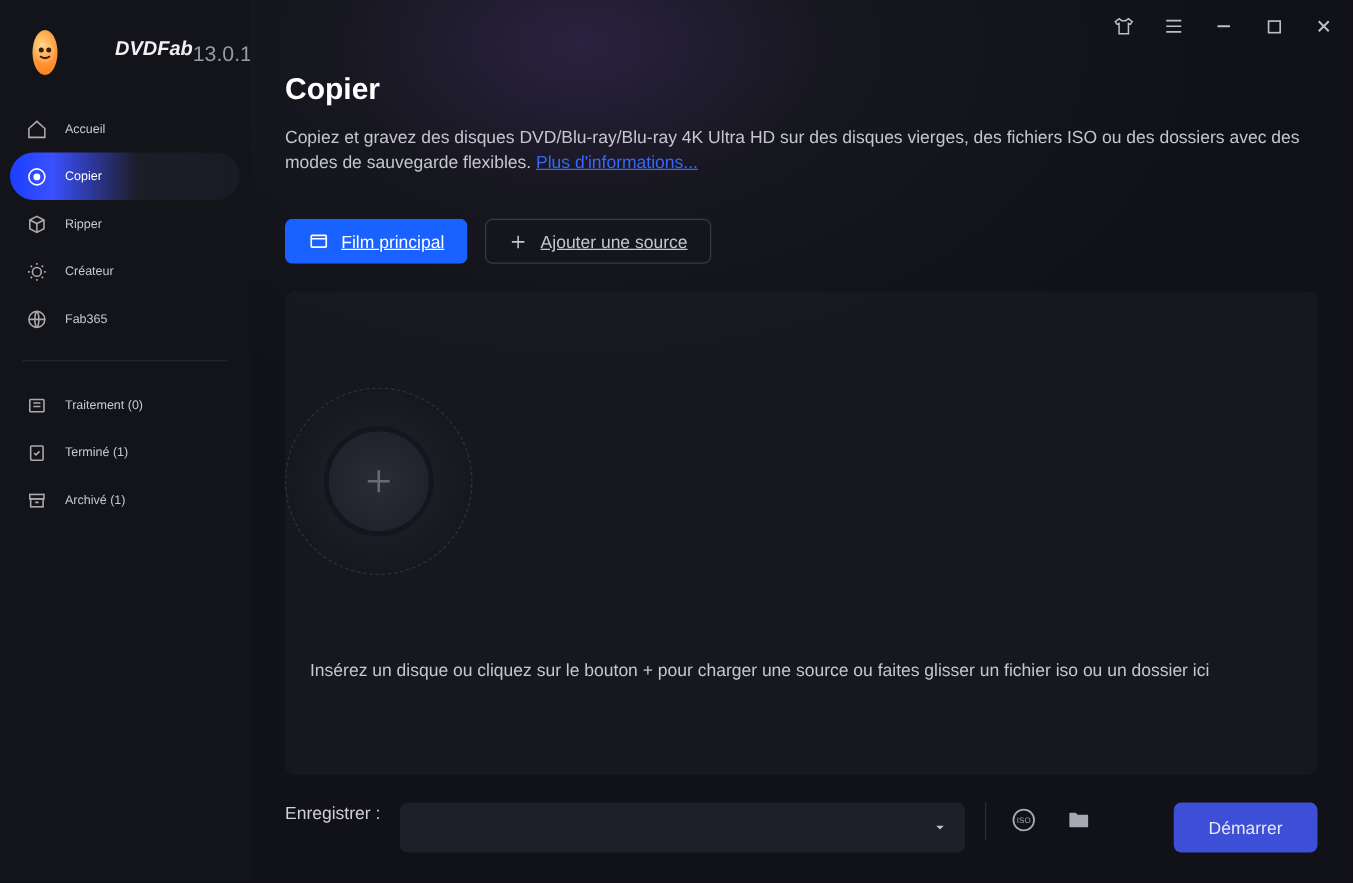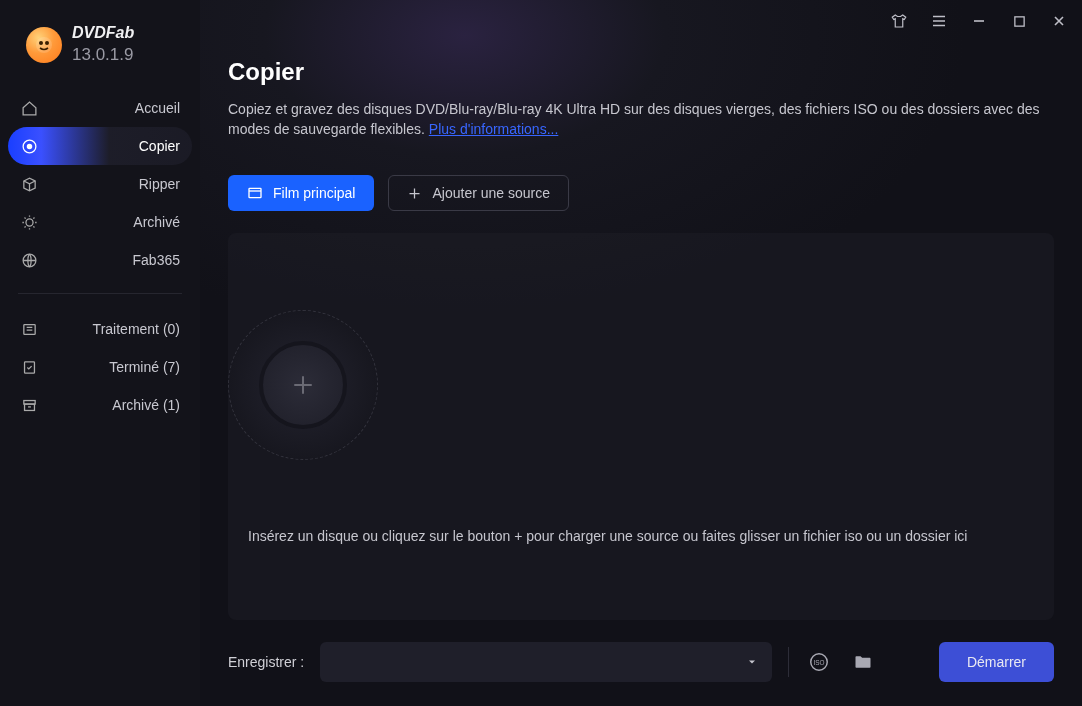--- a/index.html
+++ b/index.html
@@ -19,31 +19,30 @@
 }
 .logo-block {
   display: flex; align-items: center; gap: 10px;
   padding: 14px 18px 18px 26px;
 }
 .logo-img {
   width: 36px; height: 36px; border-radius: 50%;
   background: radial-gradient(circle at 35% 30%, #ffd27a 0%, #ff9a3a 45%, #ff7a1a 100%);
   display:flex;align-items:center;justify-content:center;
 }
-.logo-text { display:flex; flex-direction:column; }
+.logo-text { display:flex; flex-direction:row;margin-left:36px; }
 .brand { font-weight:700; font-style:italic; font-size:16px; color:#f0f0f2; }
 .version { font-size:17px; color:#9a9aa4; margin-top:3px;}
 .nav { display:flex; flex-direction:column; gap:0; padding: 6px 8px 0 8px;}
 .nav-item {
   display:flex; align-items:center; gap:14px;
   padding: 10px 12px;
-  color:#c8c8d0; font-size:14px;
+  color:#c8c8d0; font-size:10px;
   border-radius: 20px;
   cursor:pointer;
-  justify-content:space-between;
 }
 .nav-item.active {
   background: linear-gradient(90deg,#1a3fff 0%,#3a50ff 18%, rgba(30,30,42,0.9) 55%, rgba(30,30,42,0.7) 100%);
   color:#fff;
 }
 .nav-icon { width:18px; height:18px; display:flex; align-items:center; justify-content:center; flex-shrink:0;}
 .divider { height:1px; background:#26262f; margin:14px 18px 10px; }
 .main {
   flex:1; position:relative;
   background: radial-gradient(ellipse 500px 300px at 30% 5%, #2a2240 0%, #171720 40%, #111118 100%);
@@ -55,21 +54,21 @@
 }
 .tb-btn { width:18px; height:18px; cursor:pointer; display:flex; align-items:center; justify-content:center; color:#bfbfc8;}
 .content { padding: 16px 28px 0 28px; flex:1; display:flex; flex-direction:column; }
 .title { font-size:24px; font-weight:700; color:#fff; margin-bottom:14px;}
 .desc { font-size:14px; color:#c6c6ce; line-height:1.4; margin-bottom:36px; max-width:820px;}
 .desc a { color:#3866ff; text-decoration:underline;}
 .btn-row { display:flex; gap:14px; margin-bottom:22px;}
 .btn {
   display:flex; align-items:center; gap:10px;
   padding: 9px 18px; border-radius:6px;
-  font-size:14px; cursor:pointer; border:1px solid transparent;
+  font-size:14px; cursor:pointer; border:1px solid transparent;text-decoration:underline;
 }
 .btn-primary { background:#1a62ff; color:#fff;}
 .btn-outline { background:transparent; color:#c6c6ce; border:1px solid #3a3a46;}
 .dropzone {
   flex:1; background:rgba(30,30,40,0.45); border-radius:8px;
   display:flex; flex-direction:column; align-items:flex-start; justify-content:center;
   min-height:300px; position:relative;
 }
 .dz-circle-outer {
   width:150px; height:150px; border-radius:50%;
@@ -83,21 +82,21 @@
 }
 .dz-circle {
   width:88px; height:88px; border-radius:50%;
   background: radial-gradient(circle,#2c2c38 0%, #1e1e28 100%);
   border:4px solid #15151d;
   display:flex; align-items:center; justify-content:center;
   color:#76767e;
 }
 .dz-text { margin-top:68px; font-size:14px; color:#c6c6ce; text-align:center; padding:0 20px;}
 .footer {
-  display:flex; align-items:center; gap:16px;
+  display:flex; align-items:flex-start; gap:16px;
   padding: 22px 28px 24px;
 }
 .save-label { font-size:14px; color:#d0d0d6; }
 .dropdown {
   flex:1; background:#1f1f2a; border-radius:6px;
   height:40px; display:flex; align-items:center; justify-content:flex-end;
   padding:0 14px; cursor:pointer;
 }
 .v-divider { width:1px; height:30px; background:#2d2d38; }
 .footer-ico { width:28px; height:28px; border-radius:6px; display:flex; align-items:center; justify-content:center; cursor:pointer; color:#a8a8b2;}
@@ -154,21 +153,21 @@
         </span>
       <span>Ripper</span>
     </div>
     <div class="nav-item">
       <span class="nav-icon">
           <svg width="17" height="17" viewBox="0 0 24 24" fill="none" stroke="#aaa" stroke-width="1.8">
             <circle cx="12" cy="12" r="5"></circle>
             <path d="M12 2v2M12 20v2M2 12h2M20 12h2M5 5l1.5 1.5M17.5 17.5L19 19M5 19l1.5-1.5M17.5 6.5L19 5"></path>
           </svg>
         </span>
-      <span>Archivé</span>
+      <span>Créateur</span>
     </div>
     <div class="nav-item">
       <span class="nav-icon">
           <svg width="17" height="17" viewBox="0 0 24 24" fill="none" stroke="#aaa" stroke-width="1.8">
             <circle cx="12" cy="12" r="9"></circle>
             <path d="M3 12h18M12 3c3 3 3 15 0 18M12 3c-3 3-3 15 0 18"></path>
           </svg>
         </span>
       <span>Fab365</span>
     </div>
@@ -186,21 +185,21 @@
         </span>
       <span>Traitement (0)</span>
     </div>
     <div class="nav-item">
       <span class="nav-icon">
           <svg width="17" height="17" viewBox="0 0 24 24" fill="none" stroke="#aaa" stroke-width="1.8">
             <rect x="5" y="4" width="14" height="16" rx="1"></rect>
             <path d="M9 12l2 2 4-4"></path>
           </svg>
         </span>
-      <span>Terminé (7)</span>
+      <span>Terminé (1)</span>
     </div>
     <div class="nav-item">
       <span class="nav-icon">
           <svg width="17" height="17" viewBox="0 0 24 24" fill="none" stroke="#aaa" stroke-width="1.8">
             <rect x="4" y="5" width="16" height="5"></rect>
             <rect x="5" y="10" width="14" height="9"></rect>
             <path d="M10 14h4"></path>
           </svg>
         </span>
       <span>Archivé (1)</span>

